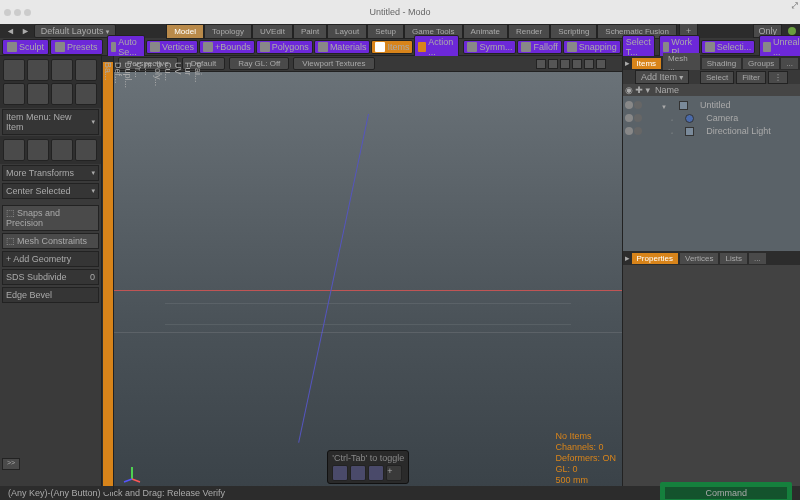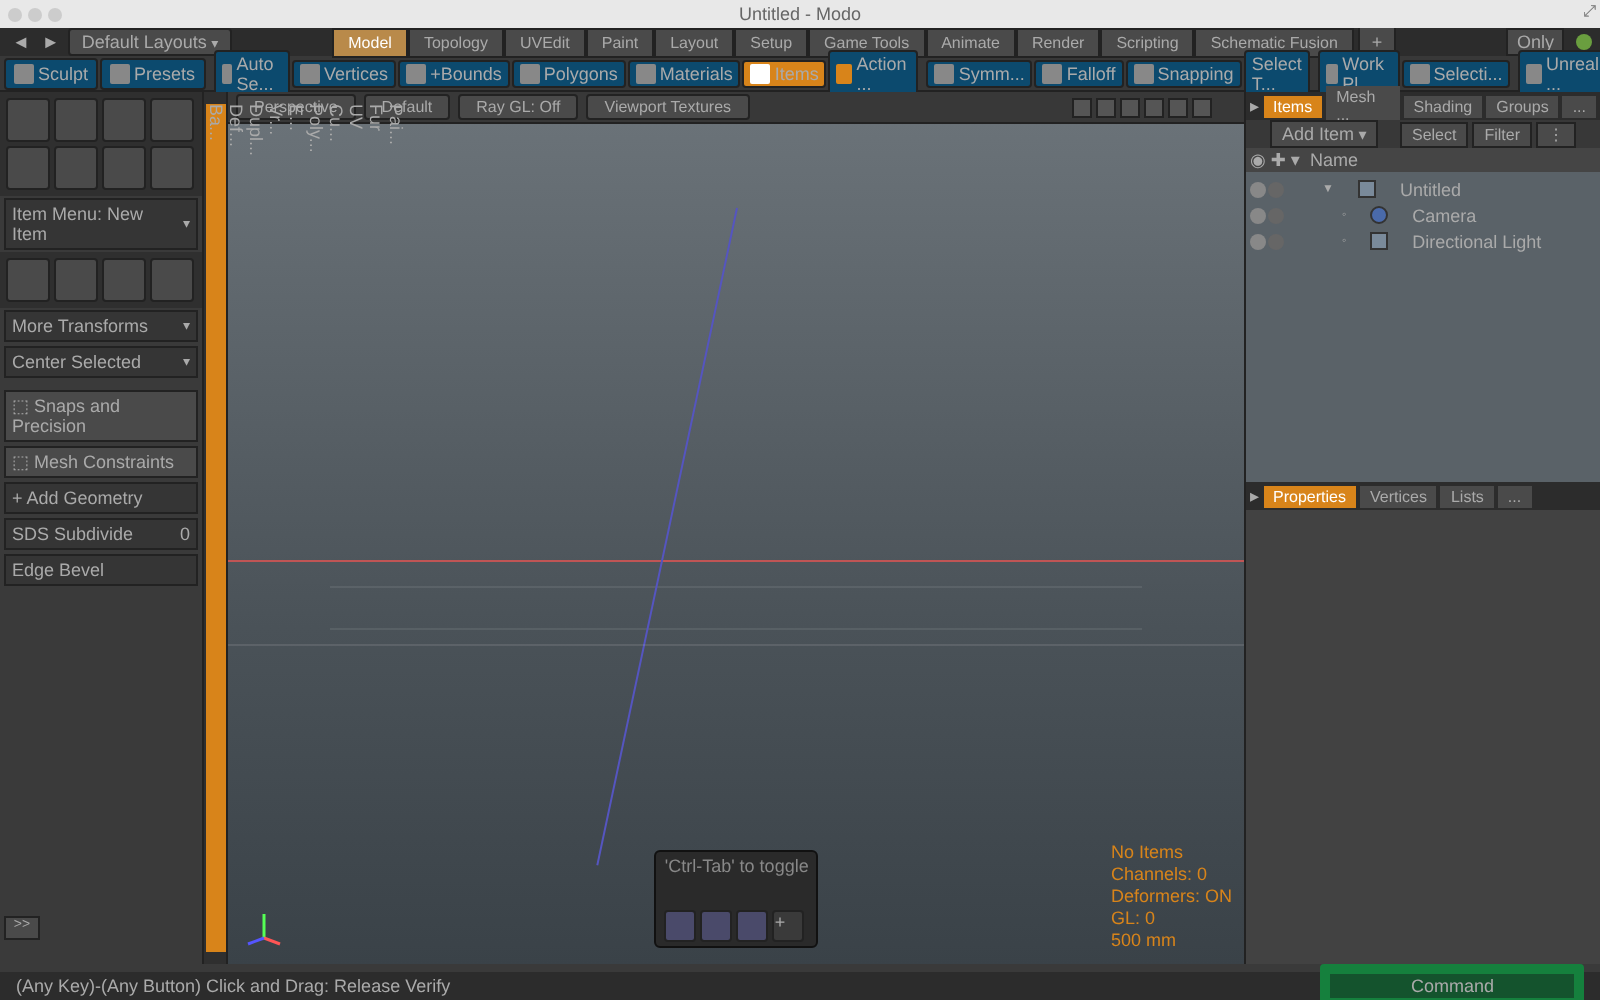--- a/index.html
+++ b/index.html
@@ -1,30 +1,30 @@
 <!DOCTYPE html>
 <html><head>
 <meta charset="utf-8">
 <style>
 *{margin:0;padding:0;box-sizing:border-box;font-family:Arial,Helvetica,sans-serif;font-size:9px;color:#aaa}
 body{background:#3a3a3a;width:800px;height:500px;overflow:hidden;position:relative}
-.titlebar{height:14px;background:#e8e8e8;display:flex;align-items:center;padding:0 4px;position:relative}
+.titlebar{height:24px;background:#e8e8e8;display:flex;align-items:center;padding:0 4px;position:relative}
 .traffic{display:flex;gap:3px}
 .traffic span{width:7px;height:7px;border-radius:50%;background:#ccc}
 .title{position:absolute;left:50%;transform:translateX(-50%);color:#666;font-size:9px}
 .menubar{height:14px;background:#2c2c2c;display:flex;align-items:center;padding:0 4px;gap:2px}
 .layouts{background:#4a4a4a;border:1px solid #222;padding:1px 6px;border-radius:2px;font-size:8px}
 .tabs{display:flex;margin-left:48px;gap:0}
 .tab{padding:2px 7px;background:#4a4a4a;border:1px solid #222;font-size:8px;cursor:pointer}
 .tab.active{background:#b98a4a;color:#fff}
 .plus{padding:2px 6px;background:#4a4a4a;border:1px solid #222}
 .only{margin-left:auto;padding:1px 4px;background:#4a4a4a;border:1px solid #222;font-size:8px}
 .dot{width:8px;height:8px;border-radius:50%;background:#6a9e3f;margin-left:4px}
 .toolbar{height:18px;background:#383838;display:flex;align-items:center;padding:0 2px;gap:1px;border-bottom:1px solid #222}
-.tbtn{display:flex;align-items:center;gap:2px;padding:2px 4px;background:#0c4a6e;border:1px solid #222;border-radius:2px;font-size:8px;cursor:pointer}
+.tbtn{display:flex;align-items:center;gap:2px;padding:2px 4px;background:#6d28d9;border:1px solid #222;border-radius:2px;font-size:8px;cursor:pointer}
 .tbtn.orange{background:#d8841a;color:#fff}
 .tbtn .ic{width:10px;height:10px;background:#888;border-radius:1px}
 .tbtn.small{padding:1px 3px;font-size:7px}
 .main{display:flex;height:436px}
 .left{width:102px;background:#3a3a3a;border-right:1px solid #222;display:flex;flex-direction:column}
 .toolgrid{display:grid;grid-template-columns:repeat(4,22px);gap:2px;padding:3px;background:#2f2f2f}
 .tool{width:22px;height:22px;background:#4a4a4a;border:1px solid #222;border-radius:2px;cursor:pointer}
 .lpanel{padding:2px 3px;background:#4a4a4a;border:1px solid #222;margin:1px 2px;font-size:8px;display:flex;align-items:center;justify-content:space-between;cursor:pointer}
 .lpanel.dark{background:#353535}
 .arrow{font-size:7px}
@@ -38,38 +38,38 @@
 .viewport{flex:1;background:linear-gradient(180deg,#6a7278 0%,#4a5258 60%,#3a4248 100%);position:relative;margin-left:12px;overflow:hidden}
 .grid{position:absolute;left:0;right:0;top:62%;height:1px;background:rgba(200,200,200,0.15)}
 .xaxis{position:absolute;left:0;right:0;top:52%;height:1px;background:#c05555}
 .zaxis{position:absolute;left:50%;top:10%;width:1px;height:80%;background:#5555c0;transform:rotate(12deg);transform-origin:top}
 .gridlines{position:absolute;inset:0;opacity:0.08}
 .gridlines::before,.gridlines::after{content:"";position:absolute;left:10%;right:10%;top:55%;height:1px;background:#fff}
 .gridlines::after{top:60%}
 .cube{position:absolute;left:8px;bottom:8px;width:20px;height:20px}
 .cube svg{width:100%;height:100%}
 .hint{position:absolute;left:42%;bottom:8px;background:#2a2a2a;border:1px solid #111;border-radius:3px;padding:2px 4px;font-size:8px}
-.hint-lbl{display:block;text-align:right;margin-bottom:17px;color:#888}
+.hint-lbl{display:block;text-align:right;margin-bottom:2px;color:#888}
 .hint-icons{display:flex;gap:2px}
 .hint-icons span{width:16px;height:16px;background:#4a4a6a;border:1px solid #222;border-radius:2px}
 .stats{position:absolute;right:6px;bottom:6px;text-align:left;font-size:8px;line-height:11px}
 .stats .orange{color:#d8841a}
 .right{width:178px;background:#3a3a3a;border-left:1px solid #222;display:flex;flex-direction:column}
 .rtabs{height:14px;background:#2c2c2c;display:flex;align-items:center;padding:0 2px;gap:2px}
 .rtab{padding:1px 5px;background:#4a4a4a;font-size:8px;cursor:pointer}
 .rtab.active{background:#d8841a;color:#fff}
 .rbar{height:14px;background:#383838;display:flex;align-items:center;padding:0 12px;gap:2px}
 .rbtn{padding:1px 5px;background:#4a4a4a;border:1px solid #222;font-size:8px;cursor:pointer}
 .rhead{height:12px;background:#454545;display:flex;padding:0 2px;font-size:8px;align-items:center}
 .rhead span:first-child{width:30px}
 .tree{flex:0 0 auto;height:155px;background:#5a6268;padding:2px;overflow:auto}
 .trow{display:flex;align-items:center;height:13px;font-size:8px;cursor:pointer}
 .eyecol{width:28px;display:flex;gap:1px}
 .eye{width:8px;height:8px;background:#888;border-radius:50%}
-.tname{display:flex;align-items:center;gap:12px}
+.tname{display:flex;align-items:flex-end;gap:12px}
 .indent1{padding-left:8px}
 .indent2{padding-left:18px}
 .tri{font-size:6px}
 .tic{width:9px;height:9px;background:#7a8a9a;border:1px solid #333}
 .tic.cam{background:#4a6aaa;border-radius:50%}
 .proptabs{height:14px;background:#2c2c2c;display:flex;padding:0 2px;gap:2px;align-items:center}
 .proppane{flex:1;background:#424242}
 .statusbar{position:absolute;bottom:0;left:0;right:0;height:14px;background:#2c2c2c;display:flex;align-items:center;padding:0 8px;font-size:8px;color:#888}
 .cmd{margin-left:auto;padding:1px 40px;background:#14532d;border:5px solid #15803d;border-radius:2px}
 .expand{position:absolute;top:1px;right:2px;font-size:8px;color:#888;cursor:pointer}

